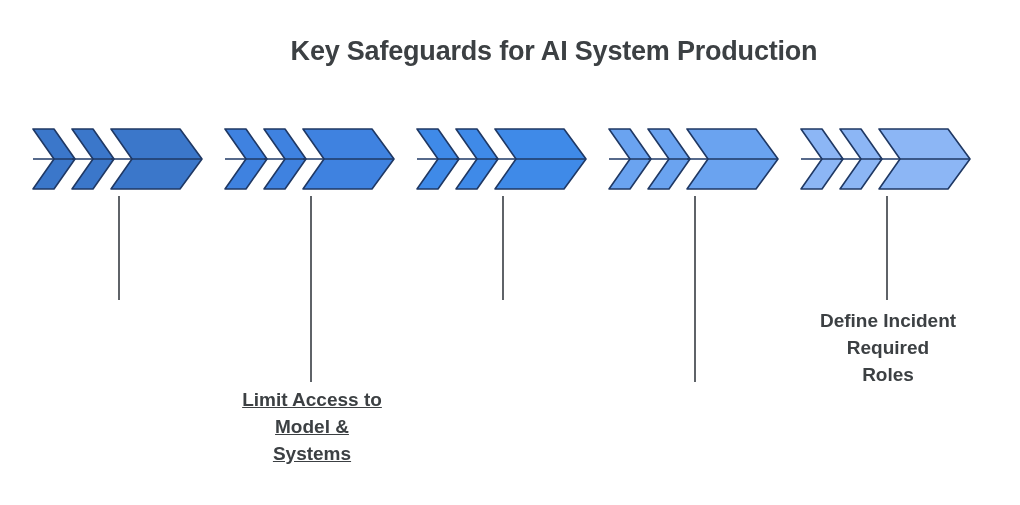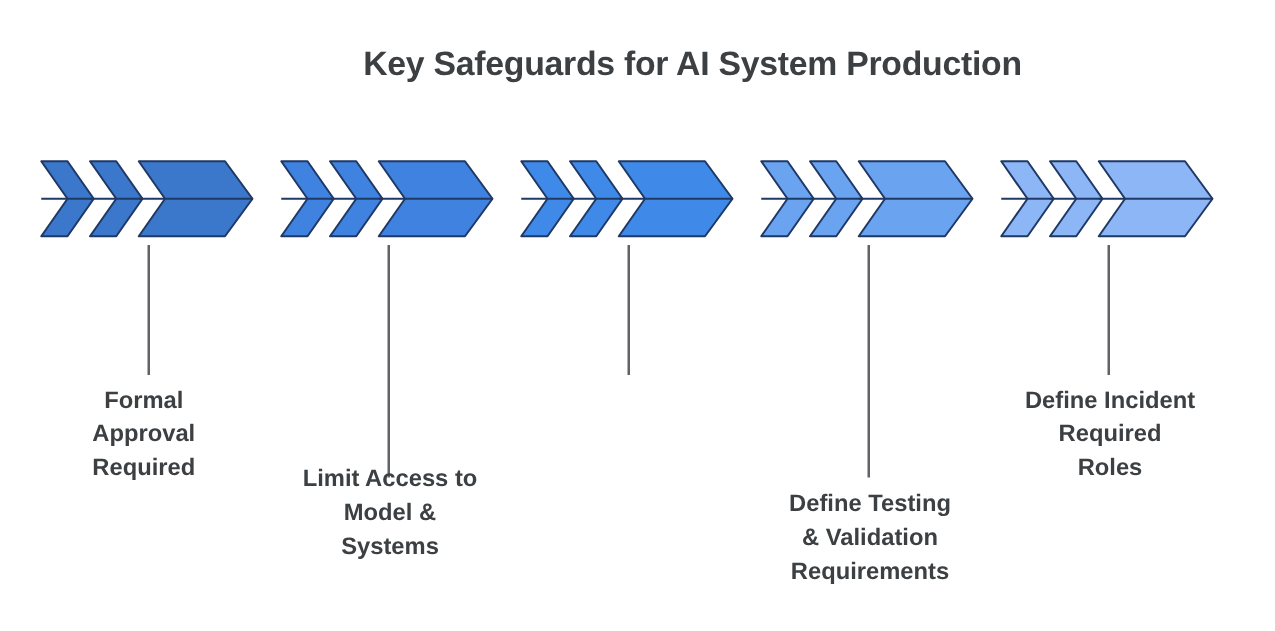--- a/index.html
+++ b/index.html
@@ -81,42 +81,39 @@
         <path d="M42,1 L63,1 L84,31 L63,61 L42,61 L63,31 Z" stroke="#1f3864" stroke-width="1.6" stroke-linejoin="round" fill="#3b77ca"></path>
         <path d="M42,31 L84,31" stroke="#1f3864" stroke-width="1.6"></path>
       </g>
       <g>
         <path d="M81,1 L150,1 L172,31 L150,61 L81,61 L102,31 Z" stroke="#1f3864" stroke-width="1.6" stroke-linejoin="round" fill="#3b77ca"></path>
         <path d="M81,31 L172,31" stroke="#1f3864" stroke-width="1.6"></path>
       </g>
     </svg>
   </div>
   <div class="connector" style="left:118px; top:196px; height:104px;"></div>
-  <div class="label" style="left:35px; top:308px; width:160px;">Formal
-Approval
-Required</div>
 
   <div class="group" style="left:222px;">
     <svg width="180" height="62" viewBox="0 0 180 62">
       <g>
         <path d="M3,1 L24,1 L45,31 L24,61 L3,61 L24,31 Z" stroke="#1f3864" stroke-width="1.6" stroke-linejoin="round" fill="#3f82e0"></path>
         <path d="M3,31 L45,31" stroke="#1f3864" stroke-width="1.6"></path>
       </g>
       <g>
         <path d="M42,1 L63,1 L84,31 L63,61 L42,61 L63,31 Z" stroke="#1f3864" stroke-width="1.6" stroke-linejoin="round" fill="#3f82e0"></path>
         <path d="M42,31 L84,31" stroke="#1f3864" stroke-width="1.6"></path>
       </g>
       <g>
         <path d="M81,1 L150,1 L172,31 L150,61 L81,61 L102,31 Z" stroke="#1f3864" stroke-width="1.6" stroke-linejoin="round" fill="#3f82e0"></path>
         <path d="M81,31 L172,31" stroke="#1f3864" stroke-width="1.6"></path>
       </g>
     </svg>
   </div>
   <div class="connector" style="left:310px; top:196px; height:186px;"></div>
-  <div class="label" style="left:222px; top:371px; width:180px;">Limit Access to
+  <div class="label" style="left:222px; top:387px; width:180px;text-decoration:underline;">Limit Access to
 Model &amp;
 Systems</div>
 
   <div class="group" style="left:414px;">
     <svg width="180" height="62" viewBox="0 0 180 62">
       <g>
         <path d="M3,1 L24,1 L45,31 L24,61 L3,61 L24,31 Z" stroke="#1f3864" stroke-width="1.6" stroke-linejoin="round" fill="#3f8ae8"></path>
         <path d="M3,31 L45,31" stroke="#1f3864" stroke-width="1.6"></path>
       </g>
       <g>
@@ -141,23 +138,20 @@
         <path d="M42,1 L63,1 L84,31 L63,61 L42,61 L63,31 Z" stroke="#1f3864" stroke-width="1.6" stroke-linejoin="round" fill="#6aa3f0"></path>
         <path d="M42,31 L84,31" stroke="#1f3864" stroke-width="1.6"></path>
       </g>
       <g>
         <path d="M81,1 L150,1 L172,31 L150,61 L81,61 L102,31 Z" stroke="#1f3864" stroke-width="1.6" stroke-linejoin="round" fill="#6aa3f0"></path>
         <path d="M81,31 L172,31" stroke="#1f3864" stroke-width="1.6"></path>
       </g>
     </svg>
   </div>
   <div class="connector" style="left:694px; top:196px; height:186px;"></div>
-  <div class="label" style="left:606px; top:391px; width:180px;">Define Testing
-&amp; Validation
-Requirements</div>
 
   <div class="group" style="left:798px;">
     <svg width="180" height="62" viewBox="0 0 180 62">
       <g>
         <path d="M3,1 L24,1 L45,31 L24,61 L3,61 L24,31 Z" stroke="#1f3864" stroke-width="1.6" stroke-linejoin="round" fill="#8cb6f5"></path>
         <path d="M3,31 L45,31" stroke="#1f3864" stroke-width="1.6"></path>
       </g>
       <g>
         <path d="M42,1 L63,1 L84,31 L63,61 L42,61 L63,31 Z" stroke="#1f3864" stroke-width="1.6" stroke-linejoin="round" fill="#8cb6f5"></path>
         <path d="M42,31 L84,31" stroke="#1f3864" stroke-width="1.6"></path>

